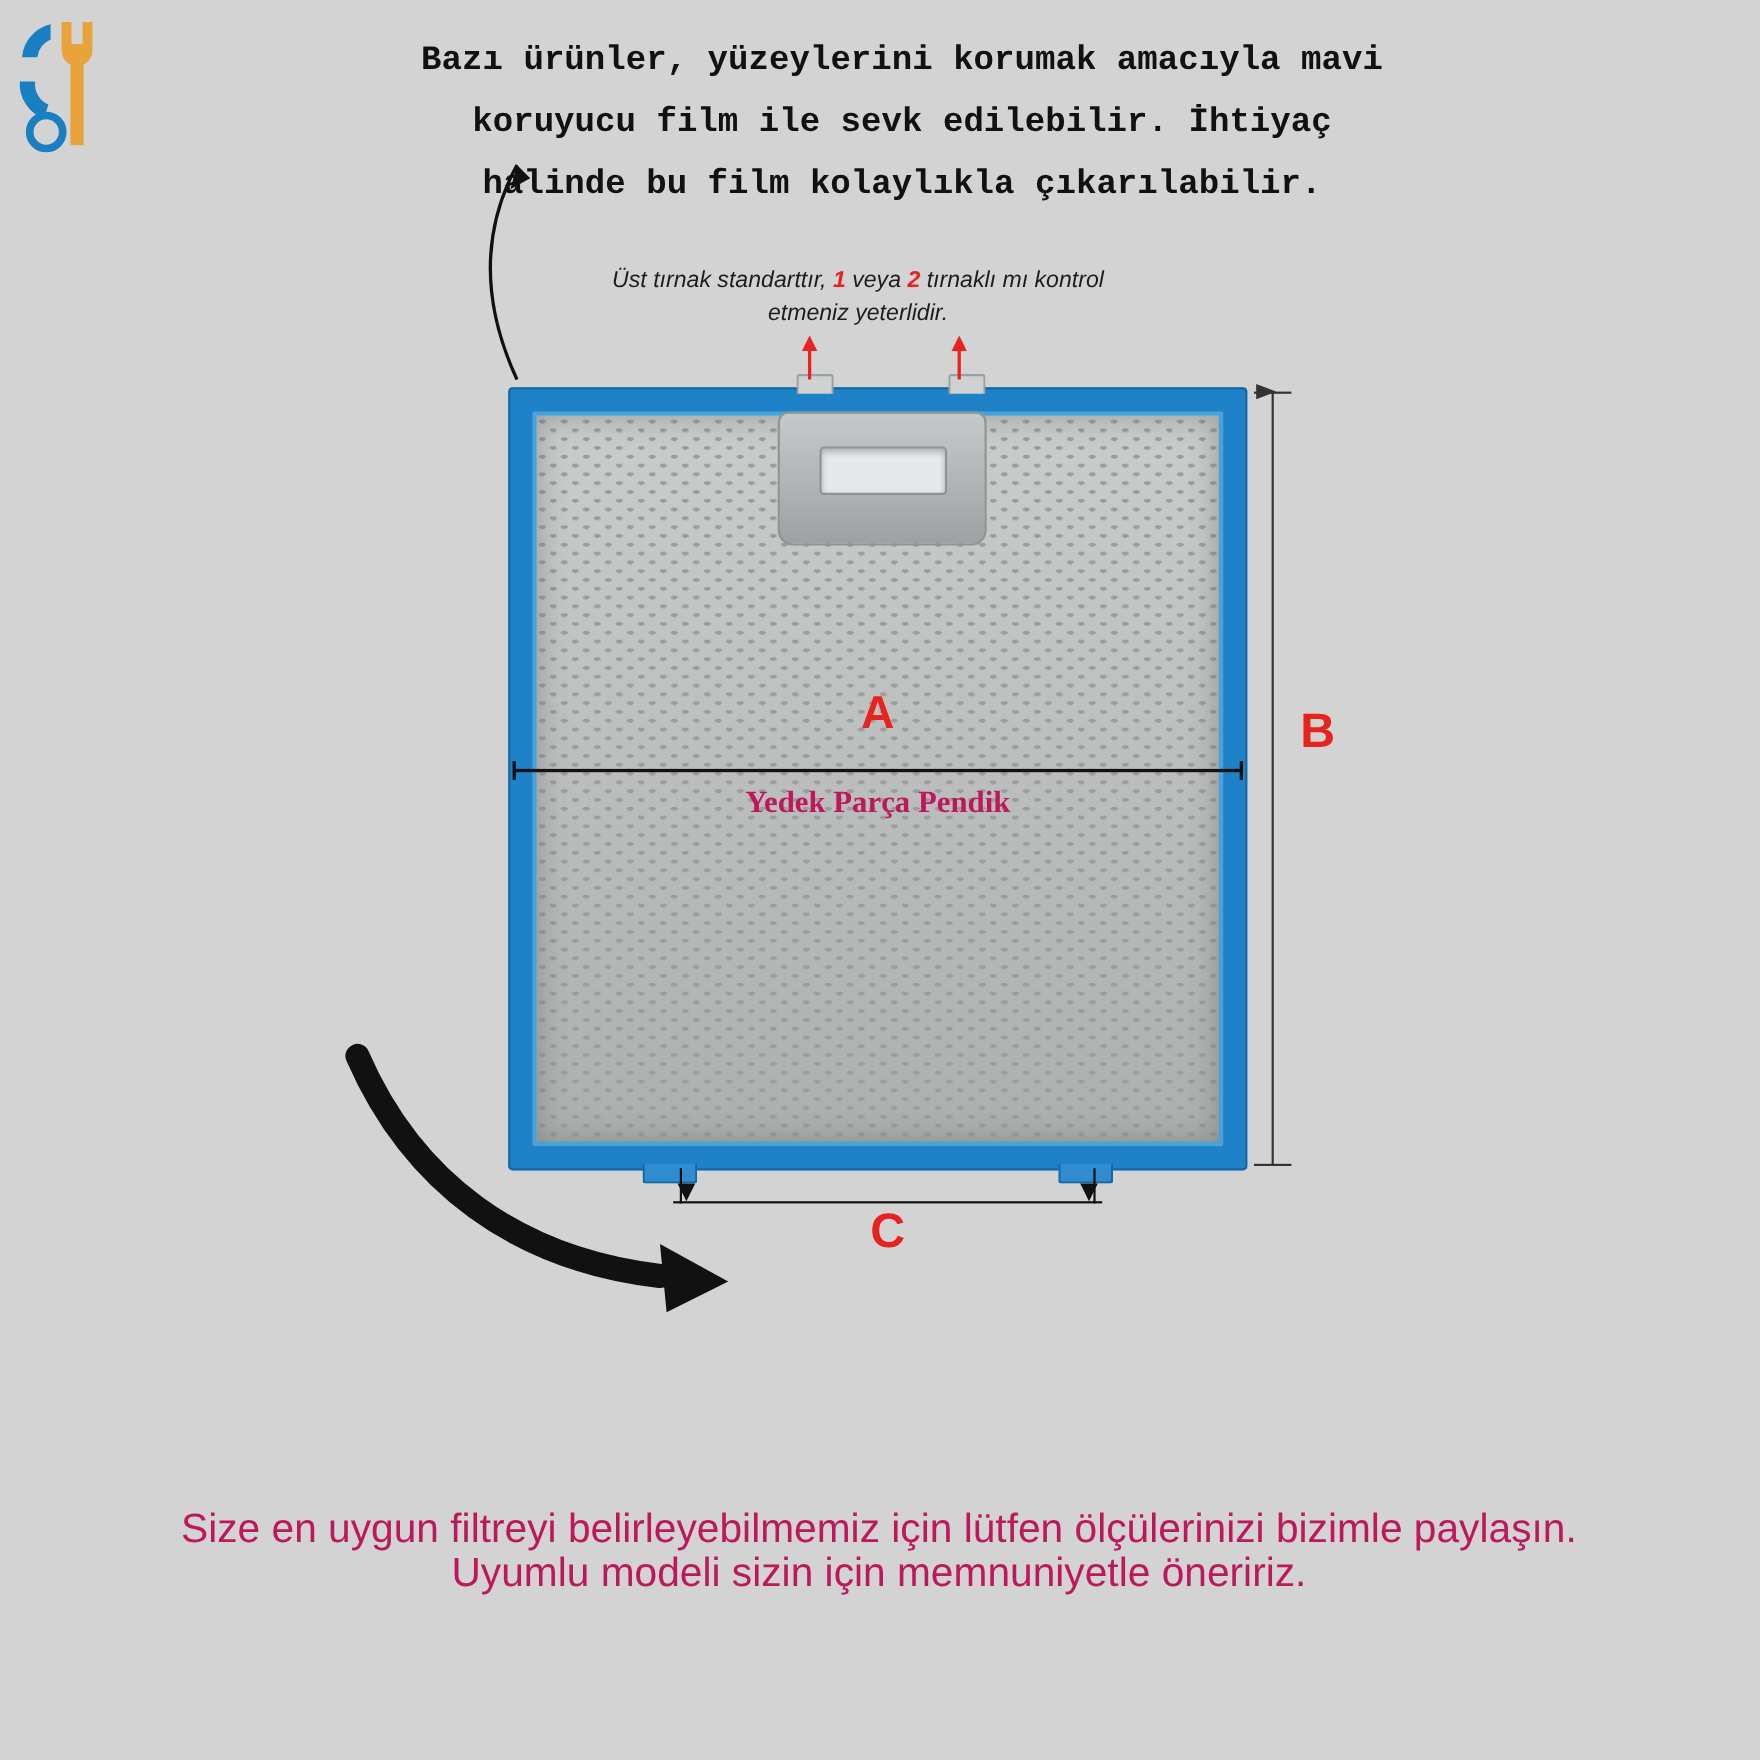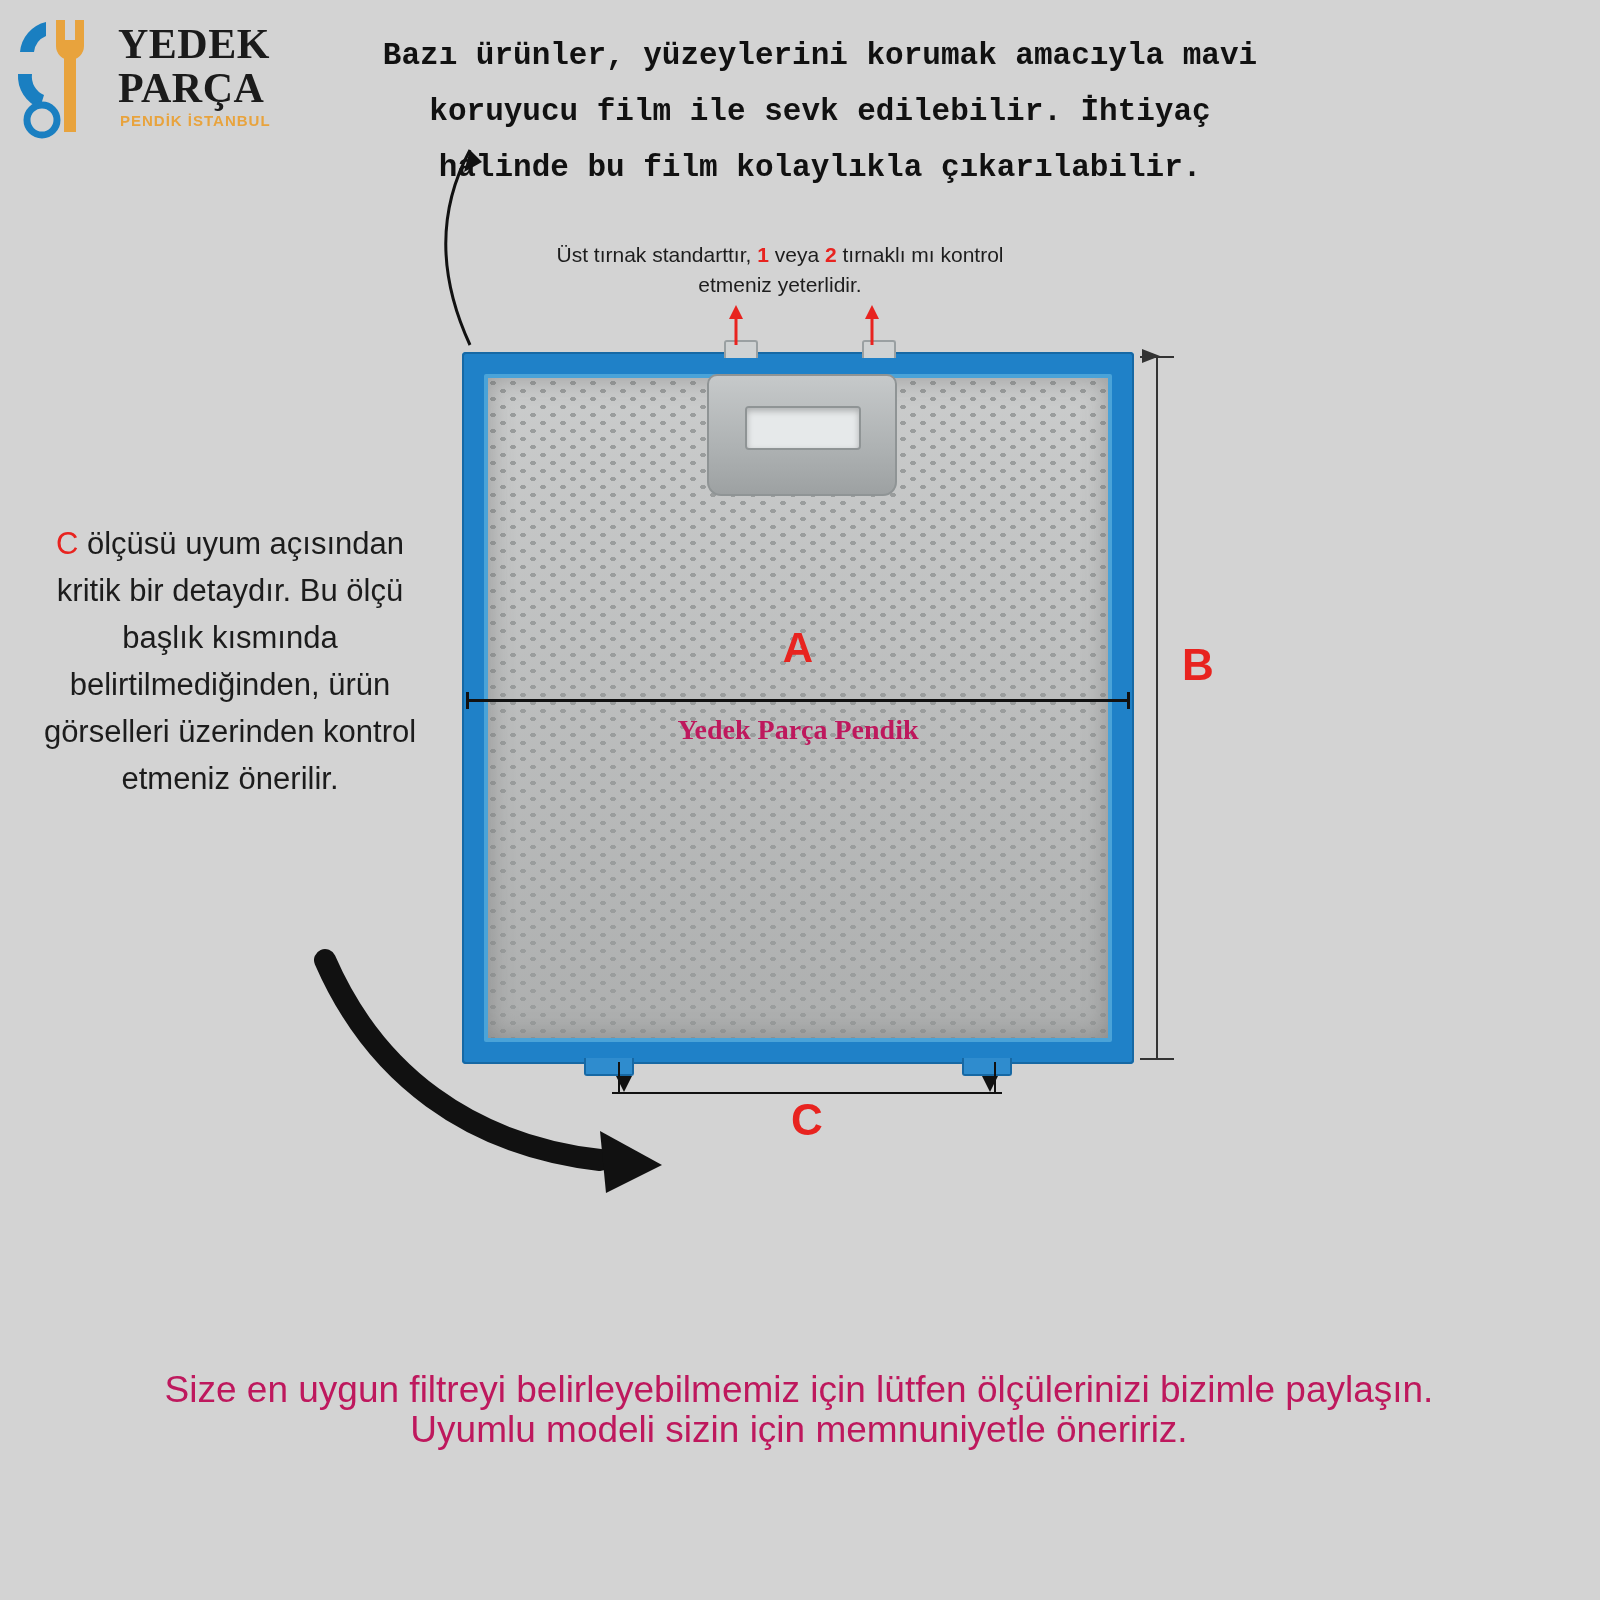--- a/index.html
+++ b/index.html
@@ -73,20 +73,21 @@
   .tab-note {
     position: absolute;
     left: 520px;
     top: 240px;
     width: 520px;
     text-align: center;
     font-family: "Liberation Sans", sans-serif;
     font-size: 21px;
     line-height: 30px;
     color: #1d1d1d;
+    font-style: italic;
   }
   .tab-note .num {
     color: #e8231f;
     font-weight: bold;
   }
 
   
   .left-para {
     position: absolute;
     left: 30px;
@@ -348,36 +349,28 @@
 <div id="page">
 
   <div class="logo">
     <svg class="logo-mark" viewBox="0 0 110 130">
       <path d="M8 40 a34 34 0 0 1 26 -30 l0 14 a20 20 0 0 0 -12 16 z" fill="#1a7fc1"></path>
       <path d="M6 62 a34 34 0 0 0 22 34 l4 -13 a20 20 0 0 1 -12 -21 z" fill="#1a7fc1"></path>
       <circle cx="30" cy="108" r="15" fill="none" stroke="#1a7fc1" stroke-width="7"></circle>
       <path d="M44 8 l0 26 a14 14 0 0 0 28 0 l0 -26 l-9 0 l0 20 l-10 0 l0 -20 z" fill="#e8a33d"></path>
       <rect x="52" y="44" width="12" height="76" fill="#e8a33d"></rect>
     </svg>
-    <div class="logo-text">
-      <div class="logo-line1">YEDEK</div>
-      <div class="logo-line2">PARÇA</div>
-      <div class="logo-sub">PENDİK İSTANBUL</div>
-    </div>
   </div>
 
   <div class="headline">Bazı ürünler, yüzeylerini korumak amacıyla mavi koruyucu film ile sevk edilebilir. İhtiyaç halinde bu film kolaylıkla çıkarılabilir.</div>
 
   <div class="tab-note">
     <span>Üst tırnak standarttır, </span><span class="num">1</span><span> veya </span><span class="num">2</span><span> tırnaklı mı kontrol etmeniz yeterlidir.</span>
   </div>
 
-  <div class="left-para">
-    <span class="hl">C</span><span> ölçüsü uyum açısından kritik bir detaydır. Bu ölçü başlık kısmında belirtilmediğinden, ürün görselleri üzerinden kontrol etmeniz önerilir.</span>
-  </div>
 
   <div class="filter">
     <div class="filter-frame">
       <div class="filter-frame-inner"></div>
       <div class="mesh"></div>
     </div>
     <div class="tab-top t1"></div>
     <div class="tab-top t2"></div>
     <div class="tab-bot b1"></div>
     <div class="tab-bot b2"></div>

